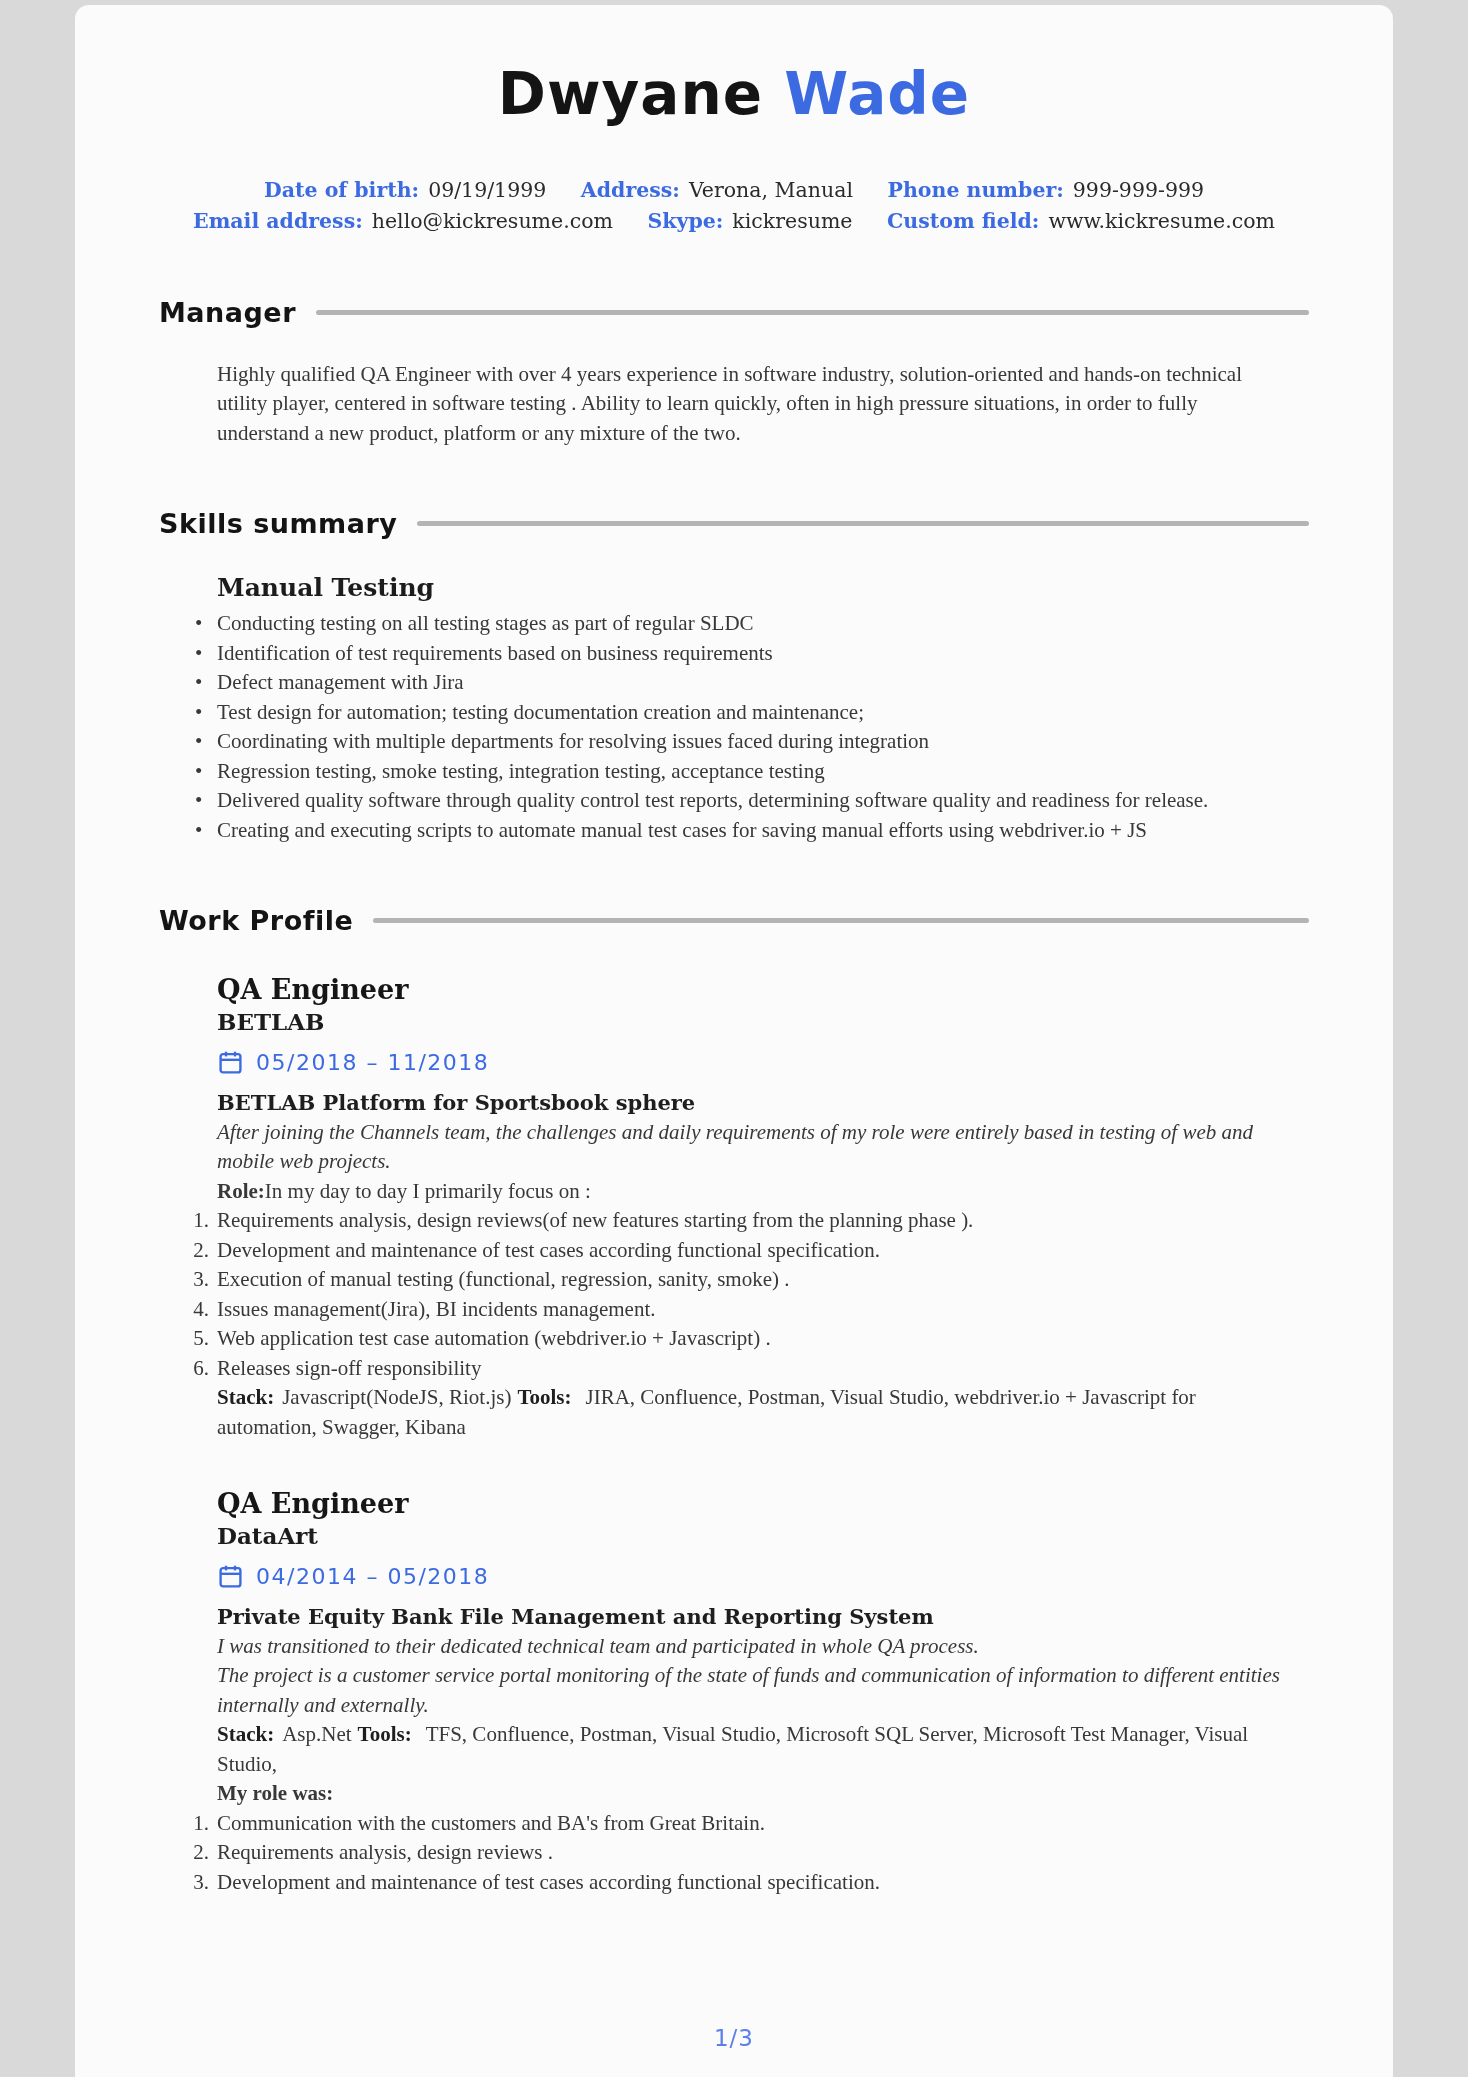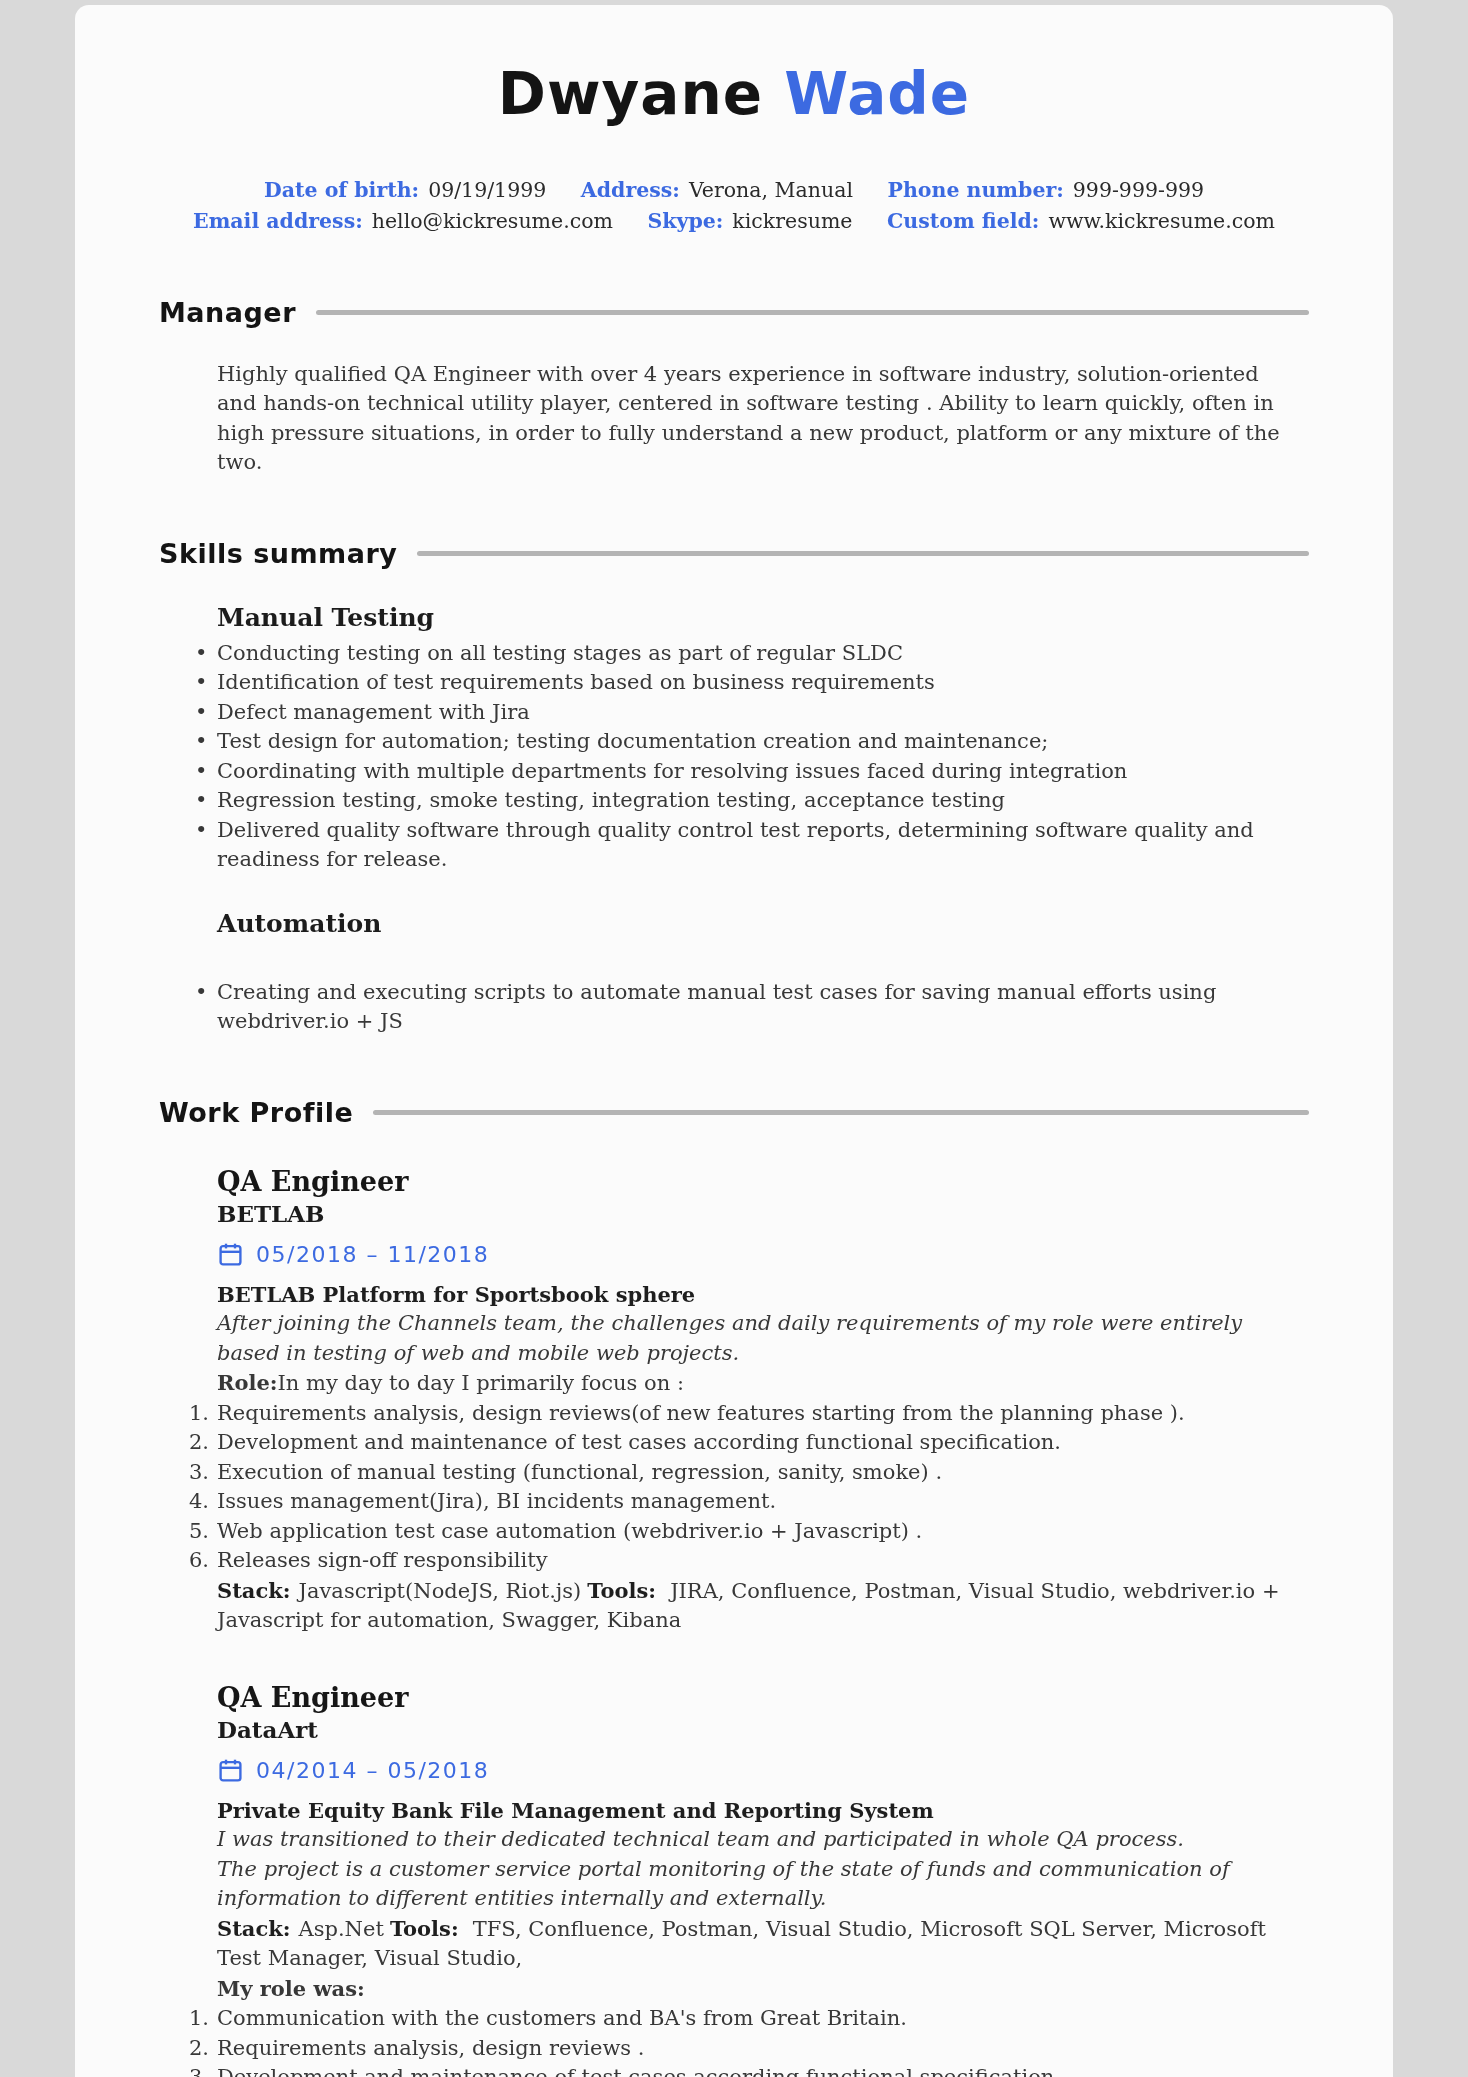--- a/index.html
+++ b/index.html
@@ -67,20 +67,21 @@
     height: 5px;
     background: #b4b4b4;
     border-radius: 3px;
   }
   .indent { margin-left: 58px; margin-right: 16px; }
 
   p.body, li {
     font-size: 21px;
     line-height: 29.5px;
     color: #383838;
+    font-family: Liberation Serif, serif;
   }
   .section-profile .indent { margin-top: 32px; }
 
   
   .skill-group-title {
     font-weight: bold;
     font-size: 25px;
     color: #1c1c1c;
     margin-top: 34px;
     margin-bottom: 7px;
@@ -185,21 +186,20 @@
       <div class="skill-group-title">Manual Testing</div>
       <ul class="plain">
         <li>Conducting testing on all testing stages as part of regular SLDC</li>
         <li>Identification of test requirements based on business requirements</li>
         <li>Defect management with Jira</li>
         <li>Test design for automation; testing documentation creation and maintenance;</li>
         <li>Coordinating with multiple departments for resolving issues faced during integration</li>
         <li>Regression testing, smoke testing, integration testing, acceptance testing</li>
         <li>Delivered quality software through quality control test reports, determining software quality and readiness for release.</li>
       </ul>
-      <div class="skill-group-title gap-below">Automation</div>
       <ul class="plain">
         <li>Creating and executing scripts to automate manual test cases for saving manual efforts using webdriver.io + JS</li>
       </ul>
     </div>
   </div>
 
   <div class="section">
     <div class="section-head">
       <h2>Work Profile</h2>
       <div class="rule"></div>

